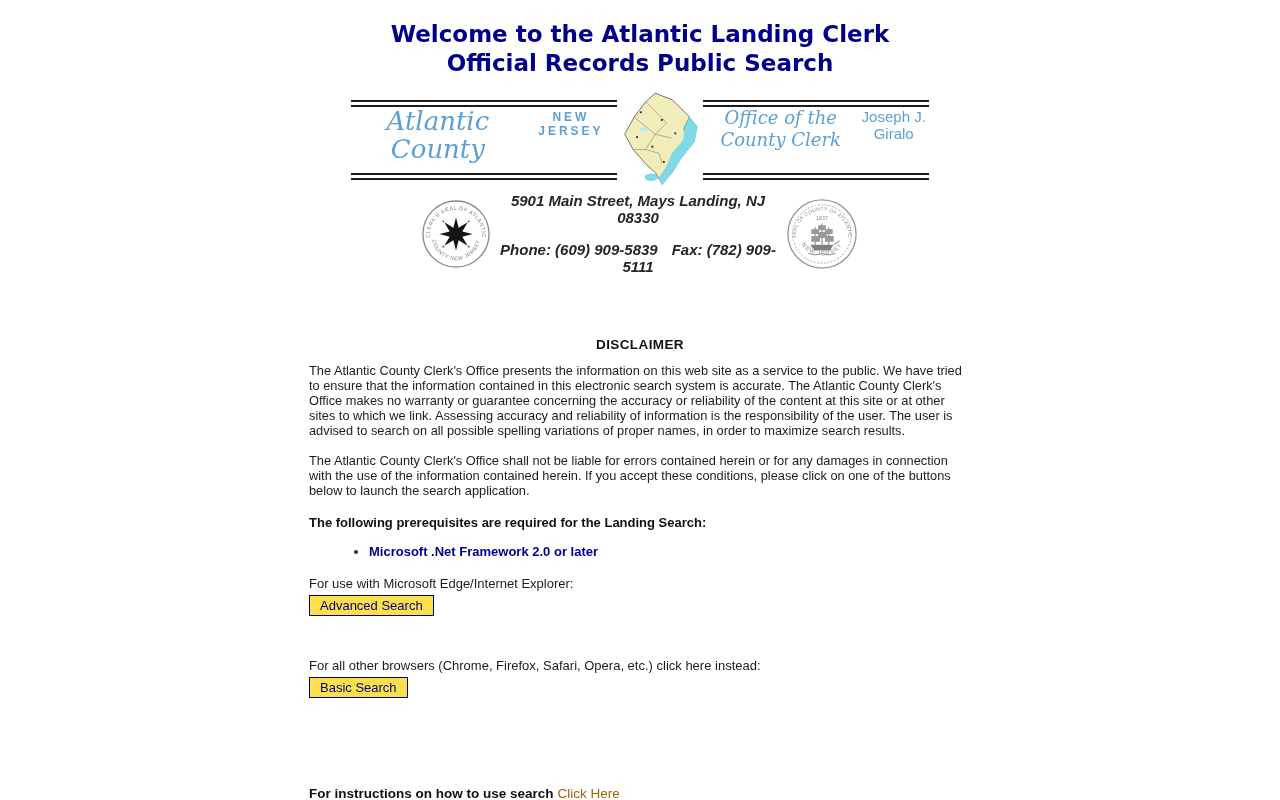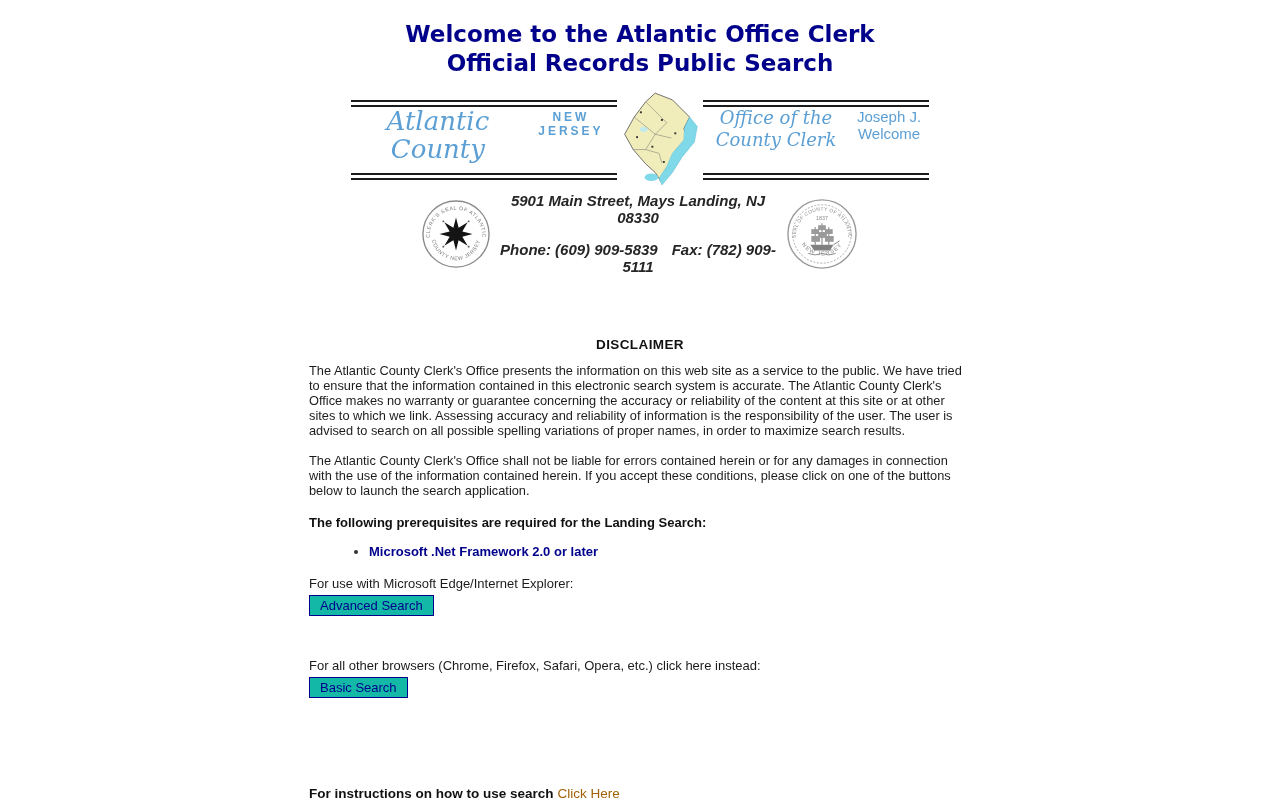--- a/index.html
+++ b/index.html
@@ -50,38 +50,38 @@
   .p2 { margin-top: 15px; }
   .prereq-heading { margin-top: 17px; font-weight: bold; font-size: 13px; color: #111; }
   .prereq-list { margin: 14px 0 0; padding-left: 60px; list-style: disc; }
   .prereq-list li { font-size: 13px; color: #333; }
   .navlink { color: #00008B; font-weight: bold; text-decoration: none; font-size: 13px; }
 
   .launch-label { margin-top: 17px; font-size: 13px; color: #1c1c1c; }
   .launch-btn {
     display: block; margin-top: 4px;
     font-family: "Liberation Sans", sans-serif; font-size: 13px;
-    color: #00008B; background: #14b8a6;
+    color: #00008B; background: #fde047;
     border: 1px solid #00008B; border-radius: 0;
     padding: 2px 10px; cursor: pointer; line-height: 15px; text-align: right;
   }
   .other-label { margin-top: 42px; }
 
   .footer { margin-top: 88px; font-weight: bold; font-size: 13.5px; color: #111; }
   .footer-link { color: #a16207; font-weight: normal; text-decoration: none; margin-left: 4px; }
 
   .seal text { font-family: "Liberation Sans", sans-serif; }
 </style>
 </head>
 <body>
 
 <div class="page">
 
   <h1 class="title">
-    <span class="tline">Welcome to the Atlantic Office Clerk</span>
+    <span class="tline">Welcome to the Atlantic Landing Clerk</span>
     <span class="tline">Official Records Public Search</span>
   </h1>
 
   <div class="banner">
     <div class="bnr-block bnr-left">
       <div class="rule"></div>
       <div class="bnr-text">
         <div class="script left-name">Atlantic County</div>
         <div class="left-sub">NEW JERSEY</div>
       </div>
@@ -104,21 +104,21 @@
           <rect x="48" y="74" width="2" height="2"></rect>
             <rect x="20" y="48" width="2" height="2"></rect>
         </g>
       </svg>
     </div>
 
     <div class="bnr-block bnr-right">
       <div class="rule"></div>
       <div class="bnr-text">
         <div class="script right-name">Office of the County Clerk</div>
-        <div class="right-sub">Joseph J. Welcome</div>
+        <div class="right-sub">Joseph J. Giralo</div>
       </div>
       <div class="rule"></div>
     </div>
   </div>
 
   <div class="addr-row">
     <svg class="seal" width="70" height="72" viewBox="0 0 72 72" aria-hidden="true">
       <circle cx="36" cy="36" r="34" fill="none" stroke="#8a8a8a" stroke-width="1.4"></circle>
       <defs>
         <path id="ls-top" d="M 9,38 A 27,27 0 0 1 63,38" fill="none"></path>

